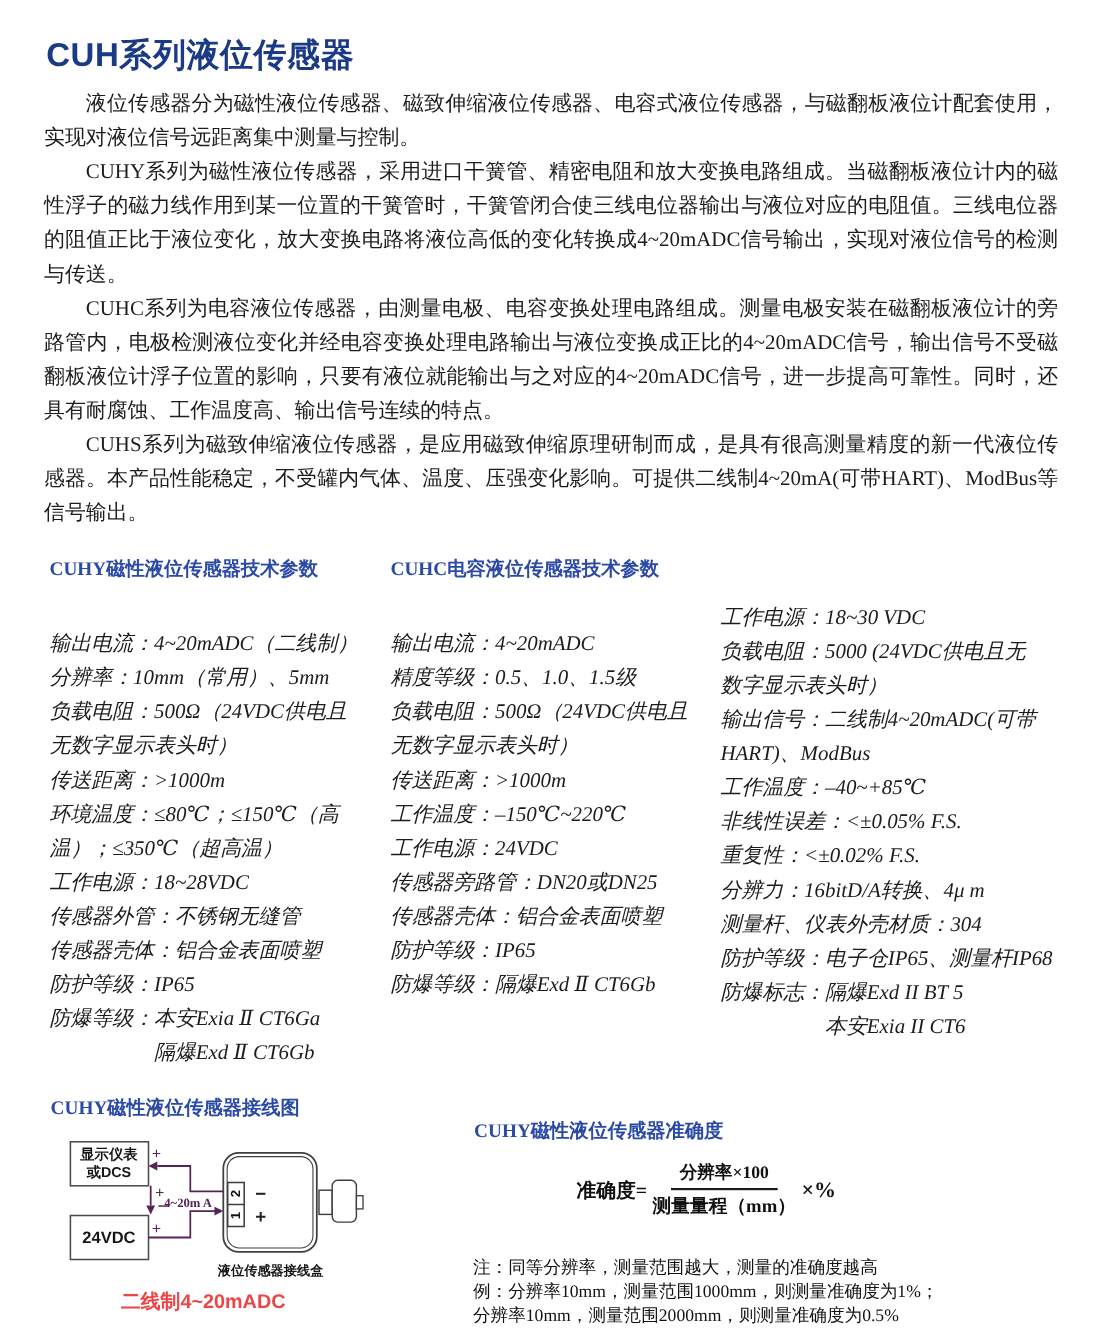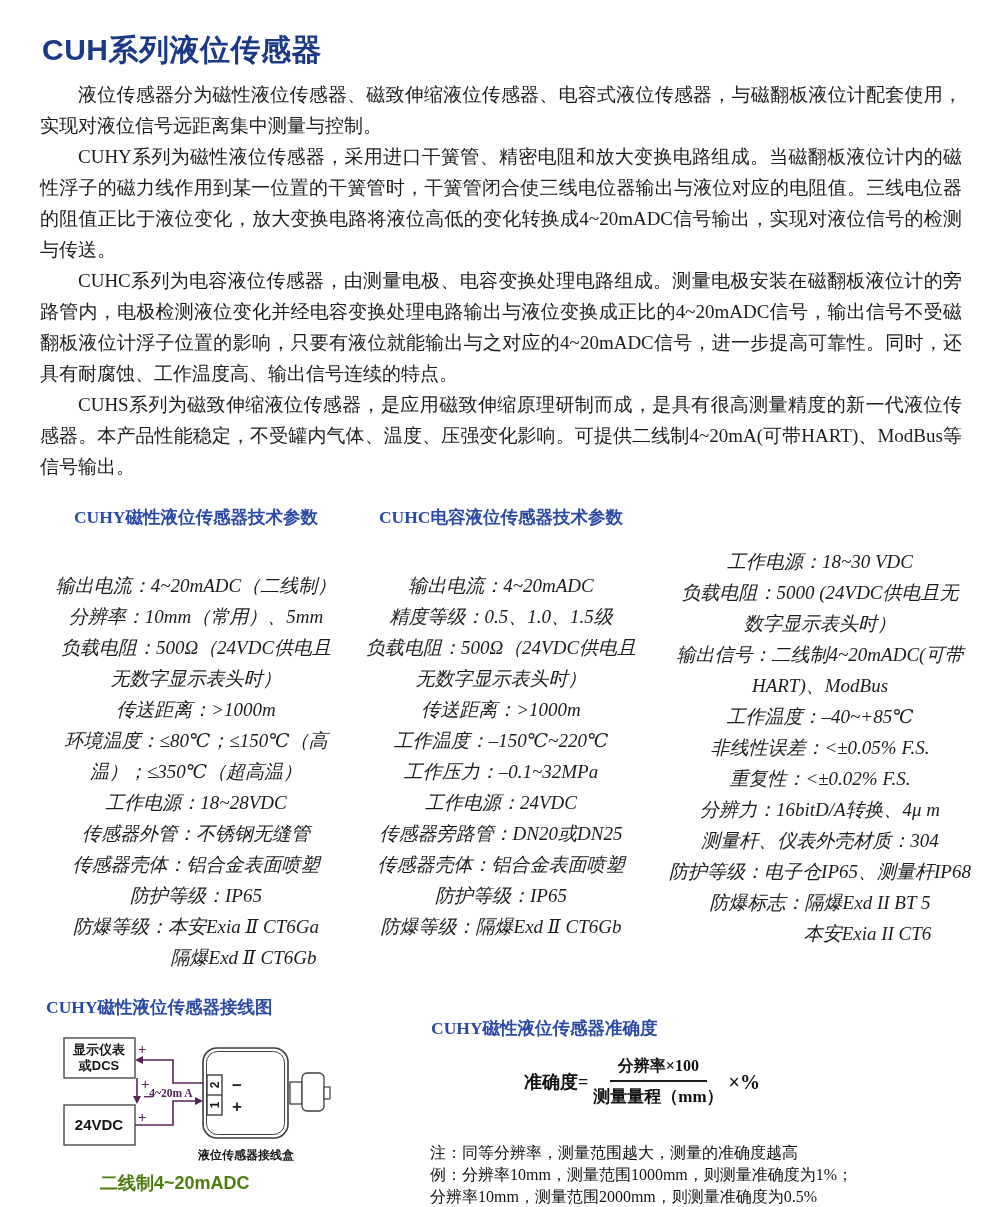--- a/index.html
+++ b/index.html
@@ -14,35 +14,35 @@
     left:42px; top:10px;
     font-family:"Liberation Sans","DejaVu Sans",sans-serif;
     font-size:30px; font-weight:bold; color:var(--navy);
     letter-spacing:0.5px; white-space:nowrap;
   }
   .intro {
     left:40px; top:79px; width:922px;
     font-size:19px; line-height:31px; text-align:justify; color:var(--ink);
   }
   .para { margin:0; text-indent:2em; }
-  .spec-col { top:505px;text-align:center; }
+  .spec-col { top:505px; }
   .spec-title, .block-title {
     margin:0; font-size:17.5px; font-weight:bold; color:var(--accent);
     white-space:nowrap; font-family:"Liberation Serif","DejaVu Serif",serif;
   }
   .spec-lines { margin-top:41px; font-size:19px; line-height:31px; }
   .spec-line { white-space:nowrap;font-style:italic; }
   .spec-line.indent { padding-left:95px; }
   .wiring-title { left:46px; top:995px; }
   .accuracy-title { left:431px; top:1016px; }
   .diagram { left:40px; top:1033px; }
   .diagram-caption {
-    left:100px; top:1171px;
+    left:110px; top:1171px;
     font-family:"Liberation Sans","DejaVu Sans",sans-serif;
-    font-size:18px; font-weight:bold; color:#4d7c0f; white-space:nowrap;
+    font-size:18px; font-weight:bold; color:#ef4444; white-space:nowrap;
   }
   .formula { left:524px; top:1056px; display:flex; align-items:center; gap:5px; color:#111; }
   .f-lhs { font-size:18px; font-weight:bold; white-space:nowrap; }
   .fraction { display:inline-flex; flex-direction:column; align-items:center; }
   .f-num { font-size:16px; font-weight:bold; padding:0 8px 3px; border-bottom:2px solid #1a1a1a; white-space:nowrap; }
   .f-den { font-size:17px; font-weight:bold; padding-top:3px; white-space:nowrap; }
   .f-suffix { font-size:20px; font-weight:bold; white-space:nowrap; }
   .notes { left:430px; top:1142px; font-size:16px; line-height:22px; color:#111; }
   .note-line { white-space:nowrap; }
   
@@ -93,21 +93,20 @@
 <section class="abs spec-col" style="left:355px;width:292px">
   <h2 class="spec-title">CUHC电容液位传感器技术参数</h2>
   <div class="spec-lines">
 
   <div class="spec-line">输出电流：4~20mADC</div>
       <div class="spec-line">精度等级：0.5、1.0、1.5级</div>
       <div class="spec-line">负载电阻：500Ω（24VDC供电且</div>
       <div class="spec-line">无数字显示表头时）</div>
       <div class="spec-line">传送距离：&gt;1000m</div>
       <div class="spec-line">工作温度：–150℃~220℃</div>
-      <div class="spec-line">工作压力：–0.1~32MPa</div>
       <div class="spec-line">工作电源：24VDC</div>
       <div class="spec-line">传感器旁路管：DN20或DN25</div>
       <div class="spec-line">传感器壳体：铝合金表面喷塑</div>
       <div class="spec-line">防护等级：IP65</div>
       <div class="spec-line">防爆等级：隔爆Exd Ⅱ CT6Gb</div>
     </div>
 </section>
 
 <section class="abs spec-col" style="left:655px;width:330px">
   <div class="spec-lines">

